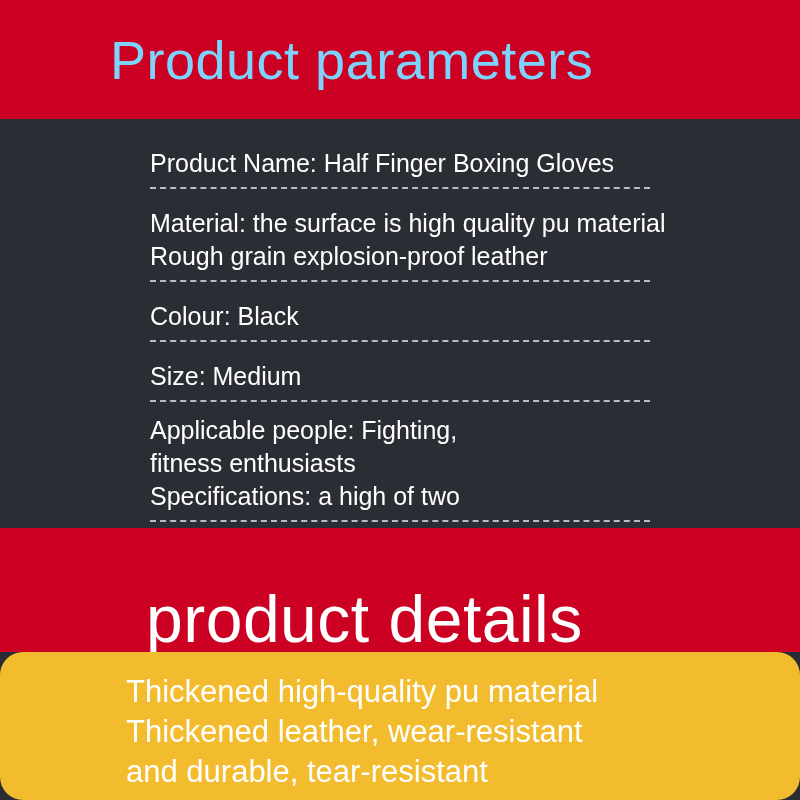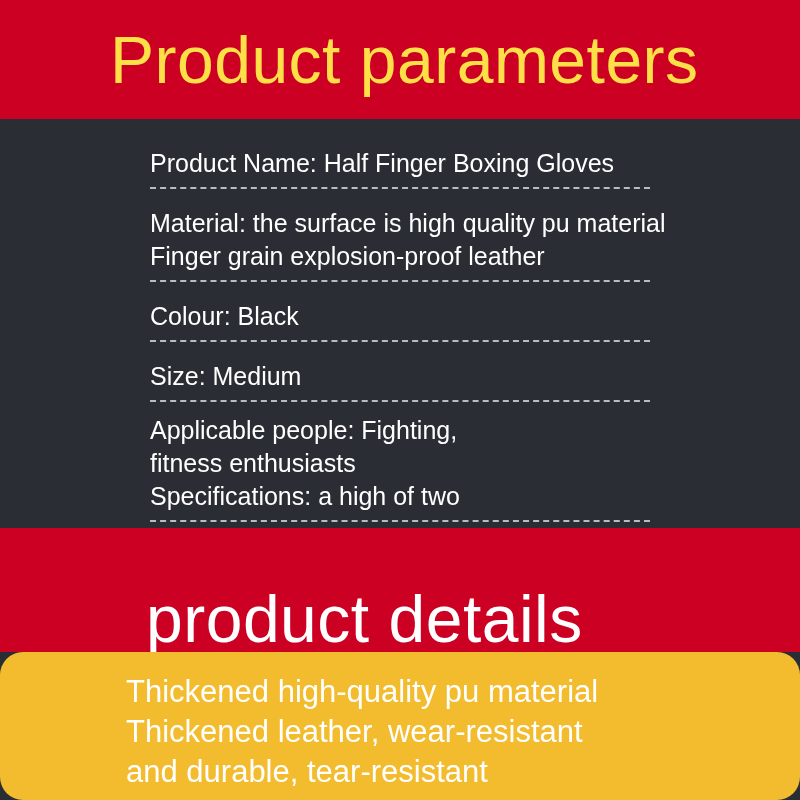--- a/index.html
+++ b/index.html
@@ -27,22 +27,22 @@
   .header-band {
     height: 119px;
     background: #cc0022;
     flex: 0 0 auto;
     display: flex;
     align-items: center;
     box-sizing: border-box;
     padding-left: 110px;
   }
   .header-title {
-    color: #fde047;
-    font-size: 66px;
+    color: #7dd3fc;
+    font-size: 54px;
     line-height: 1;
     font-weight: 400;
     letter-spacing: 0.5px;
     white-space: nowrap;
   }
 
   
   .spec-band {
     flex: 0 0 auto;
     height: 409px;
@@ -116,21 +116,21 @@
 
   <div class="spec-band">
     <div class="spec-list">
 
       <div class="spec-row">
         <div class="spec-line">Product Name: Half Finger Boxing Gloves</div>
       </div>
 
       <div class="spec-row">
         <div class="spec-line">Material: the surface is high quality pu material</div>
-        <div class="spec-line">Finger grain explosion-proof leather</div>
+        <div class="spec-line">Rough grain explosion-proof leather</div>
       </div>
 
       <div class="spec-row">
         <div class="spec-line">Colour: Black</div>
       </div>
 
       <div class="spec-row tight">
         <div class="spec-line">Size: Medium</div>
       </div>
 

